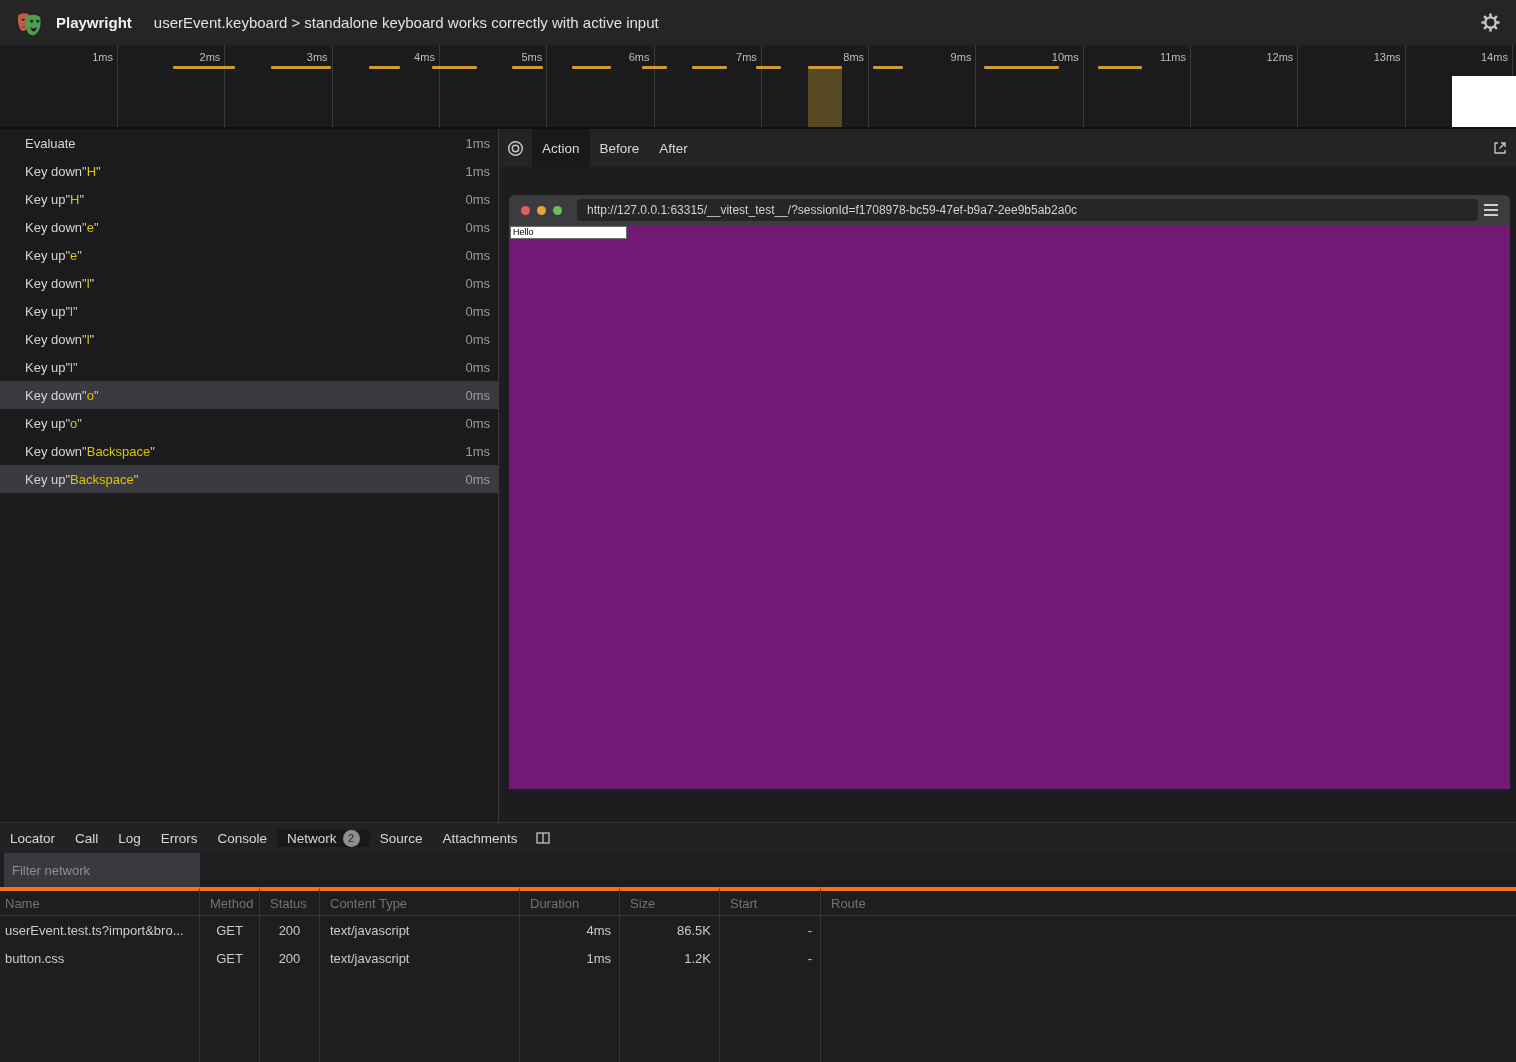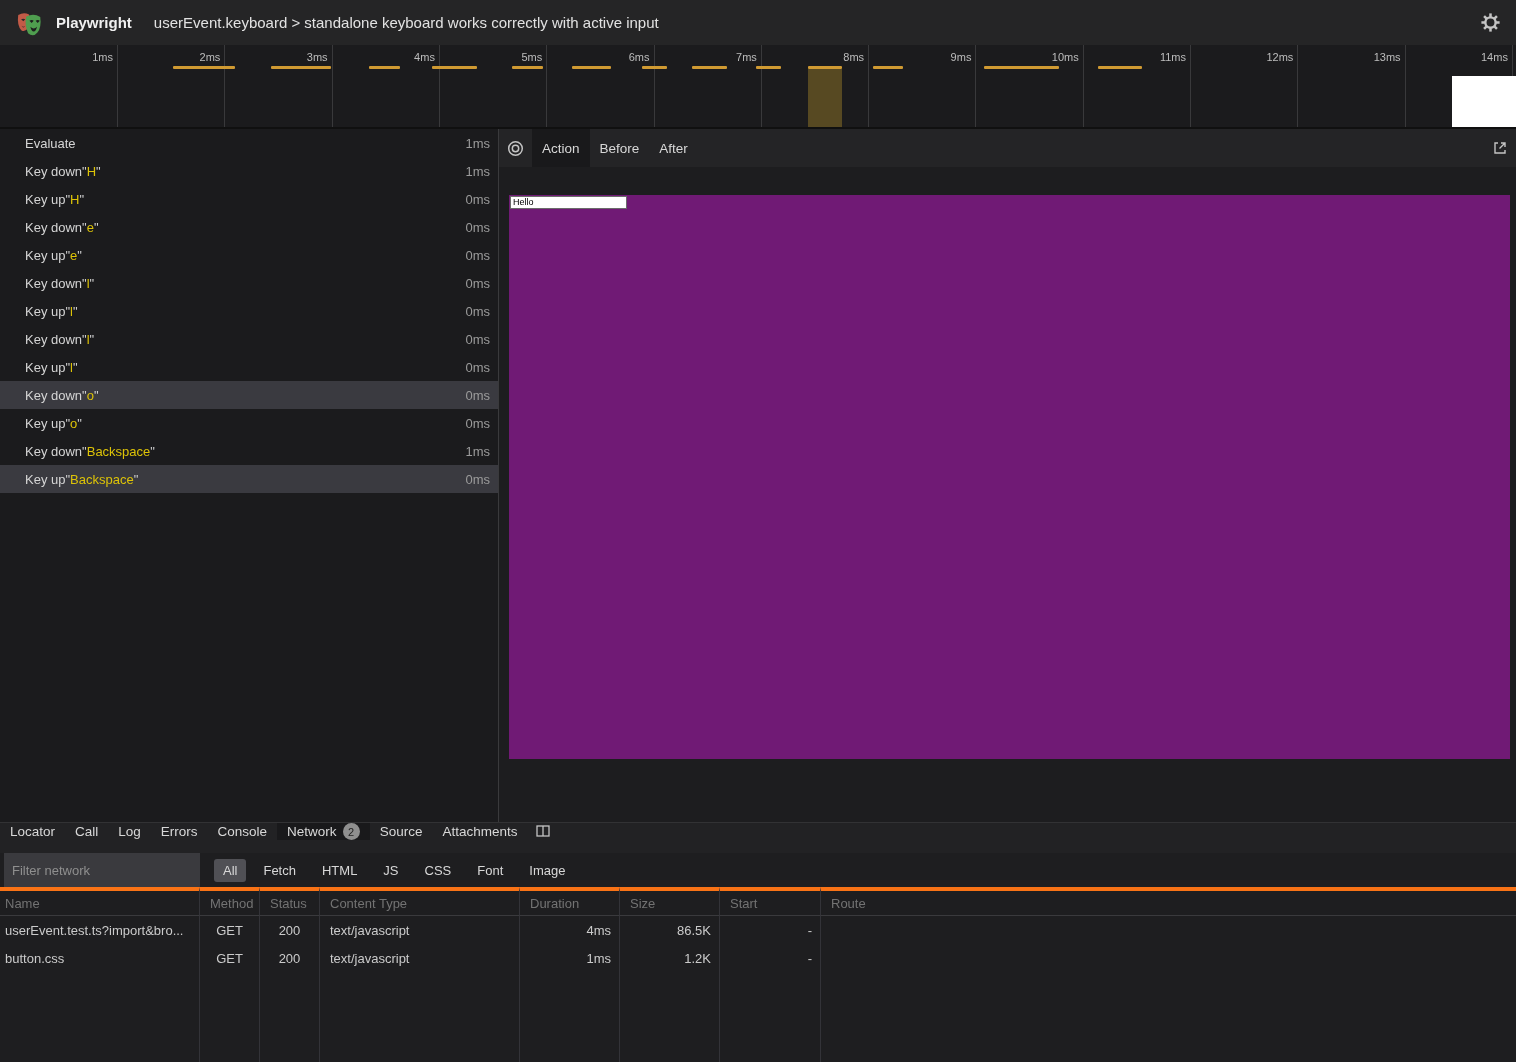--- a/index.html
+++ b/index.html
@@ -52,21 +52,21 @@
              color:#d2d2d2; font-size:12px; line-height:22px; padding-left:10px; white-space:nowrap; overflow:hidden; }
   .burger { margin-left:auto; display:flex; flex-direction:column; gap:3px; }
   .burger i { display:block; width:14px; height:2px; background:#cfcfcf; }
   .page { height:564px; background:#701a75; position:relative; }
   .page-input { position:absolute; left:1px; top:1px; width:117px; height:13px; background:#fff;
                 border:1px solid #6b6b6b; font-size:9px; line-height:11px; padding-left:2px; color:#000;
                 font-family:"Liberation Sans", sans-serif; }
 
   
   .bottom { height:240px; background:#1e1e20; border-top:1px solid #323234; display:flex; flex-direction:column; }
-  .btabs { height:30px; display:flex; align-items:flex-start; background:#222224; }
+  .btabs { height:30px; display:flex; align-items:center; background:#222224; }
   .btabs .tab { font-size:13.5px; padding:0 10px; }
   .badge { margin-left:6px; width:17px; height:17px; border-radius:50%; background:#8f8f8f; color:#242424;
            font-size:11px; display:flex; align-items:center; justify-content:center; }
   .filter-row { height:34px; display:flex; align-items:center; padding-left:4px; background:#1e1e20; }
   .filter-input { width:196px; height:35px; background:#3a3a3e; border:none; outline:none; color:#e0e0e0;
                   font-size:13px; padding:0 8px; font-family:"Liberation Sans", sans-serif; }
   .filter-input::placeholder { color:#8f8f8f; }
   .pills { display:flex; align-items:center; margin-left:10px; }
   .pill { padding:4px 9px; margin:0 4px; border-radius:3px; color:#d8d8d8; font-size:13px; cursor:pointer; }
   .pill.active { background:#505055; }
@@ -279,20 +279,31 @@
       <span class="ico">
         <svg width="16" height="16" viewBox="0 0 16 16">
           <path d="M6 3 H3 V13 H13 V10" class="stk" stroke-width="1.4"></path>
           <path d="M9 3 H13 V7 M13 3 L7.5 8.5" class="stk" stroke-width="1.4"></path>
         </svg>
       </span>
     </div>
 
     <div class="snapshot">
       <div class="browser-window">
+        <div class="chrome">
+          <span class="dot r"></span>
+          <span class="dot y"></span>
+          <span class="dot g"></span>
+          <div class="url-bar">http://127.0.0.1:63315/__vitest_test__/?sessionId=f1708978-bc59-47ef-b9a7-2ee9b5ab2a0c</div>
+          <span class="burger">
+              <i></i>
+              <i></i>
+              <i></i>
+            </span>
+        </div>
         <div class="page">
           <div class="page-input">Hello</div>
         </div>
       </div>
     </div>
   </div>
 </div>
 
 <div class="bottom">
   <div class="btabs">
@@ -327,29 +338,20 @@
     <span class="ico" style="display:flex;align-items:center;padding:0 8px;">
       <svg width="16" height="16" viewBox="0 0 16 16">
         <rect x="2" y="3" width="12" height="10" class="stk" stroke-width="1.3"></rect>
         <line x1="8" y1="3" x2="8" y2="13" class="stk" stroke-width="1.3"></line>
       </svg>
     </span>
   </div>
 
   <div class="filter-row">
     <input class="filter-input" placeholder="Filter network" style="">
-    <span class="pills" id="type-filters">
-        <span class="pill active">All</span>
-        <span class="pill">Fetch</span>
-        <span class="pill">HTML</span>
-        <span class="pill">JS</span>
-        <span class="pill">CSS</span>
-        <span class="pill">Font</span>
-        <span class="pill">Image</span>
-      </span>
   </div>
 
   <div class="net-table" id="net-table">
       <div class="cell th name">Name</div>
       <div class="cell th ">Method</div>
       <div class="cell th ">Status</div>
       <div class="cell th ">Content Type</div>
       <div class="cell th ">Duration</div>
       <div class="cell th ">Size</div>
       <div class="cell th ">Start</div>

